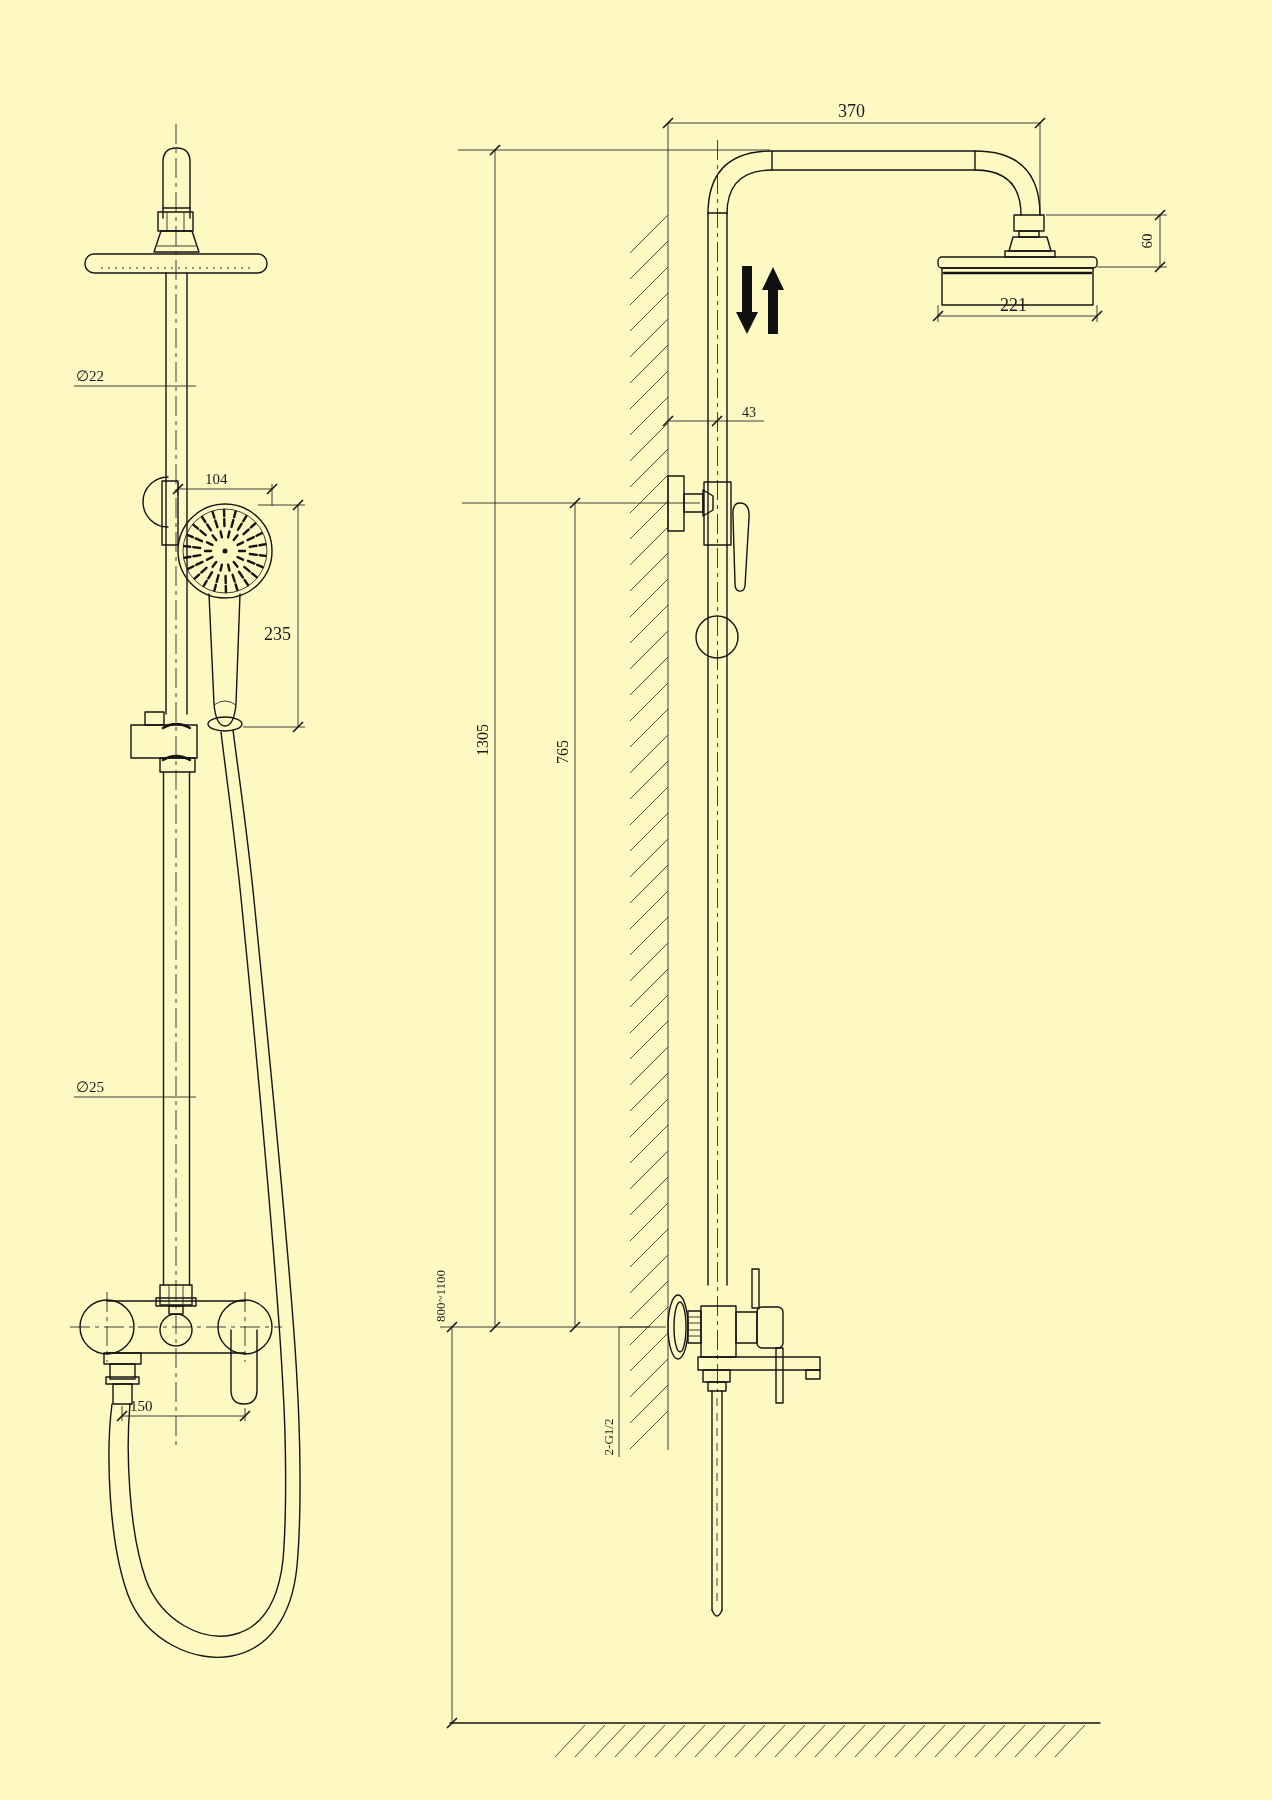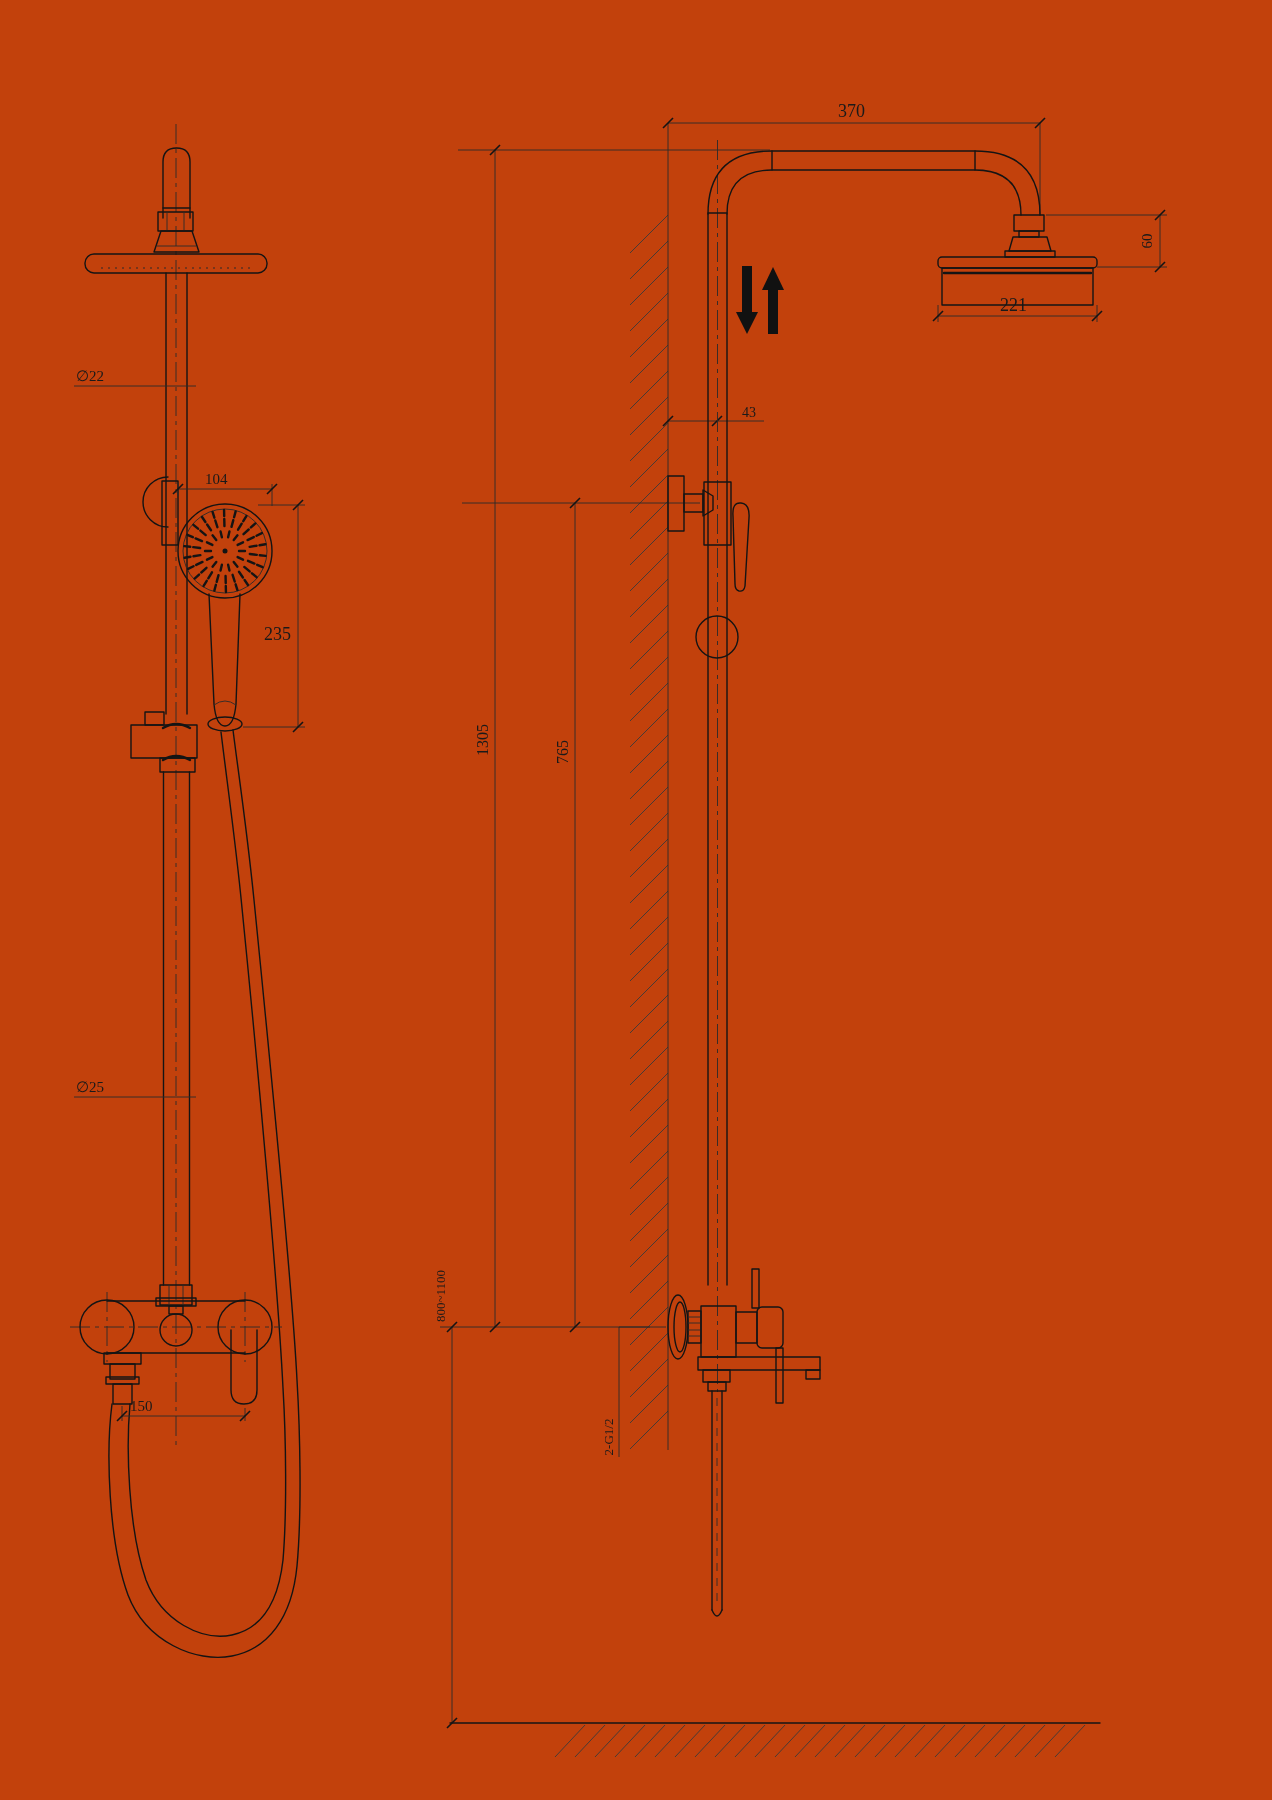--- a/index.html
+++ b/index.html
@@ -1,16 +1,16 @@
 <!DOCTYPE html>
 <html><head>
 <meta charset="utf-8">
 <style>
   html,body{margin:0;padding:0;background:#ffffff;}
-  .canvas{position:relative;width:1272px;height:1800px;background:#c2410c;overflow:hidden;}
+  .canvas{position:relative;width:1272px;height:1800px;background:#fef9c3;overflow:hidden;}
   svg{position:absolute;left:0;top:0;}
   .ol{stroke:#141414;stroke-width:1.4;fill:none;stroke-linecap:round;stroke-linejoin:round;}
   .ol2{stroke:#141414;stroke-width:2.4;fill:none;stroke-linecap:round;}
   .thin{stroke:#2a2a2a;stroke-width:0.9;fill:none;}
   .cl{stroke:#2a2a2a;stroke-width:0.9;fill:none;stroke-dasharray:20 5 4 5;}
   .dash{stroke:#2a2a2a;stroke-width:0.9;fill:none;stroke-dasharray:8 7;}
   .dot{stroke:#2a2a2a;stroke-width:1.2;fill:none;stroke-dasharray:2 5;}
   .tick{stroke:#141414;stroke-width:1.6;fill:none;}
   .solid{fill:#111;stroke:none;}
   .hatch{stroke:#3a3a3a;stroke-width:0.9;}

